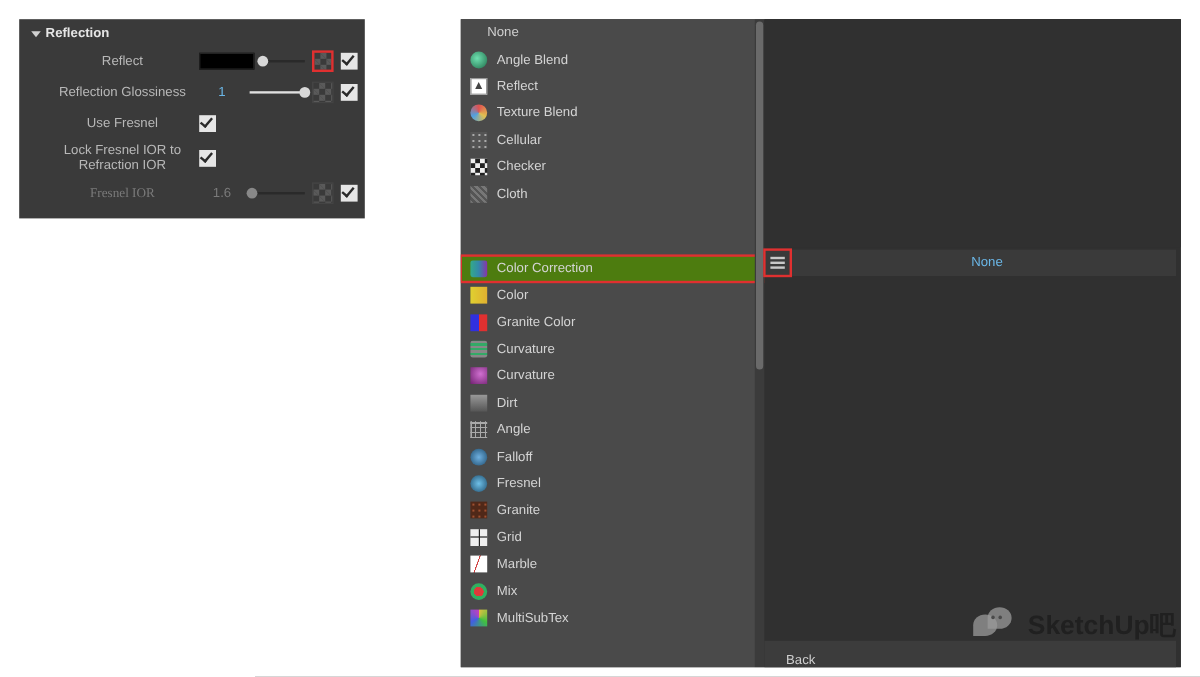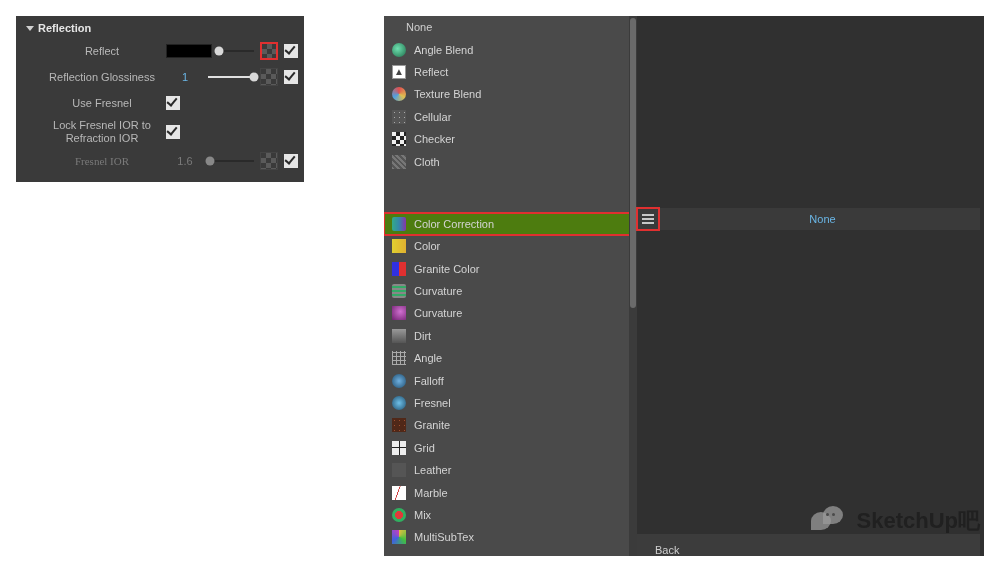--- a/index.html
+++ b/index.html
@@ -402,24 +402,20 @@
         </div>
         <div class="tex-item">
           <span class="ico ico-granite"></span>
           <span>Granite</span>
         </div>
         <div class="tex-item">
           <span class="ico ico-grid"></span>
           <span>Grid</span>
         </div>
         <div class="tex-item">
-          <span class="ico ico-leather"></span>
-          <span>Leather</span>
-        </div>
-        <div class="tex-item">
           <span class="ico ico-marble"></span>
           <span>Marble</span>
         </div>
         <div class="tex-item">
           <span class="ico ico-mix"></span>
           <span>Mix</span>
         </div>
         <div class="tex-item">
           <span class="ico ico-multisub"></span>
           <span>MultiSubTex</span>

